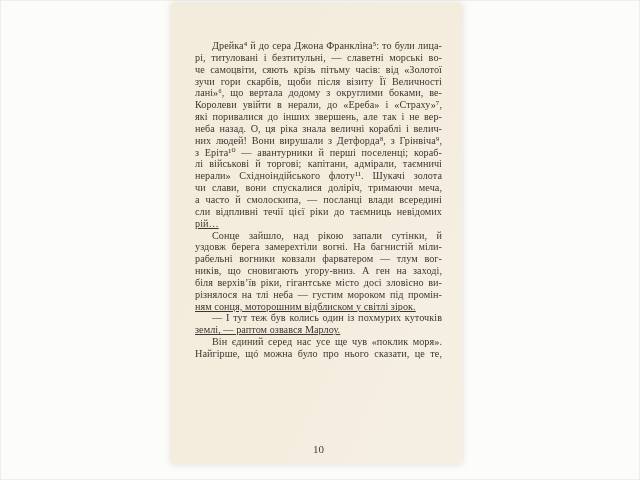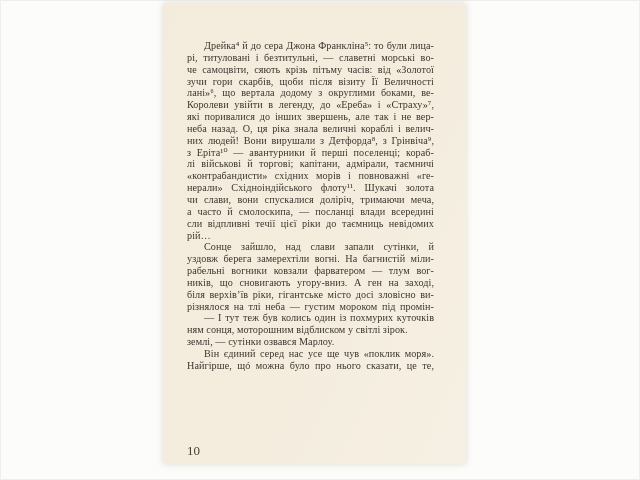--- a/index.html
+++ b/index.html
@@ -11,28 +11,27 @@
   .canvas {
     position: relative;
     width: 640px;
     height: 480px;
     background: #fcfcfa;
     overflow: hidden;
     box-shadow: inset 0 0 0 1px #eeeeea;
   }
   .page {
     position: absolute;
-    left: 163px;
+    left: 171px;
     top: 3px;
     width: 291px;
     height: 461px;
     background: linear-gradient(115deg, #f3ebdb 0%, #f4edde 55%, #f6f0e4 100%);
     border-radius: 2px;
     box-shadow: 0 0 6px rgba(200, 192, 175, 0.55);
-    padding-left: 12px;
   }
   .text-block {
     position: absolute;
     left: 24px;
     top: 37px;
     width: 247px;
     color: #3b362f;
     font-size: 10.2px;
     line-height: 11.85px;
     letter-spacing: 0.05px;
@@ -42,60 +41,61 @@
     text-align-last: justify;
     white-space: normal;
     height: 11.85px;
     overflow: visible;
   }
   .line.indent {
     text-indent: 17px;
   }
   .line.par-end {
     text-align-last: left;
+    text-decoration: underline;
   }
   .page-number {
     position: absolute;
     left: 24px;
     width: 247px;
     top: 440px;
+    text-align: center;
     color: #45403a;
-    font-size: 13px;
+    font-size: 11px;
   }
 </style>
 </head>
 <body>
 
 <div class="canvas">
   <div class="page">
     <div class="text-block" id="text-block">
         <div class="line indent">Дрейка⁴ й до сера Джона Франкліна⁵: то були лица-</div>
         <div class="line">рі, титуловані і безтитульні, — славетні морські во-</div>
         <div class="line">че самоцвіти, сяють крізь пітьму часів: від «Золотої</div>
         <div class="line">зучи гори скарбів, щоби після візиту Її Величності</div>
         <div class="line">лані»⁶, що вертала додому з округлими боками, ве-</div>
-        <div class="line">Королеви увійти в легенду, до «Ереба» і «Страху»⁷,</div>
+        <div class="line">Королеви увійти в нерали, до «Ереба» і «Страху»⁷,</div>
         <div class="line">які поривалися до інших звершень, але так і не вер-</div>
         <div class="line">неба назад. О, ця ріка знала величні кораблі і велич-</div>
         <div class="line">них людей! Вони вирушали з Детфорда⁸, з Грінвіча⁹,</div>
         <div class="line">з Еріта¹⁰ — авантурники й перші поселенці; кораб-</div>
         <div class="line">лі військові й торгові; капітани, адмірали, таємничі</div>
-        <div class="line">«контрабандисти» східних морів і повноважні «ге-</div>
         <div class="line">нерали» Східноіндійського флоту¹¹. Шукачі золота</div>
         <div class="line">чи слави, вони спускалися доліріч, тримаючи меча,</div>
         <div class="line">а часто й смолоскипа, — посланці влади всередині</div>
         <div class="line">сли відпливні течії цієї ріки до таємниць невідомих</div>
         <div class="line par-end">рій…</div>
-        <div class="line indent">Сонце зайшло, над слави запали сутінки, й</div>
+        <div class="line indent">Сонце зайшло, над рікою запали сутінки, й</div>
         <div class="line">уздовж берега замерехтіли вогні. На багнистій міли-</div>
         <div class="line">рабельні вогники ковзали фарватером — тлум вог-</div>
         <div class="line">ників, що сновигають угору-вниз. А ген на заході,</div>
         <div class="line">біля верхів’їв ріки, гігантське місто досі зловісно ви-</div>
         <div class="line">різнялося на тлі неба — густим мороком під промін-</div>
+        <div class="line par-end">ням сонця, моторошним відблиском у світлі зірок.</div>
         <div class="line indent">— І тут теж був колись один із похмурих куточків</div>
-        <div class="line par-end">ням сонця, моторошним відблиском у світлі зірок.</div>
-        <div class="line par-end">землі, — сутінки озвався Марлоу.</div>
+        <div class="line par-end">землі, — раптом озвався Марлоу.</div>
         <div class="line indent">Він єдиний серед нас усе ще чув «поклик моря».</div>
         <div class="line">Найгірше, щó можна було про нього сказати, це те,</div>
       </div>
     <div class="page-number">10</div>
   </div>
 </div>
 
 </body></html>

